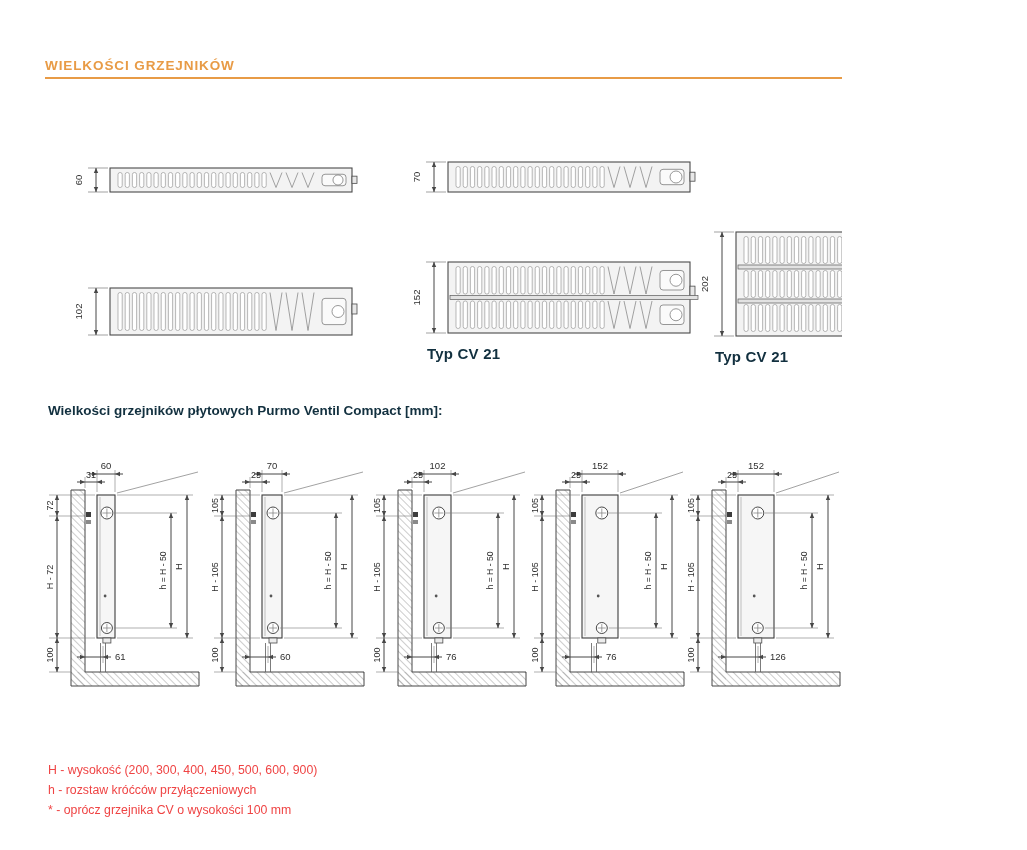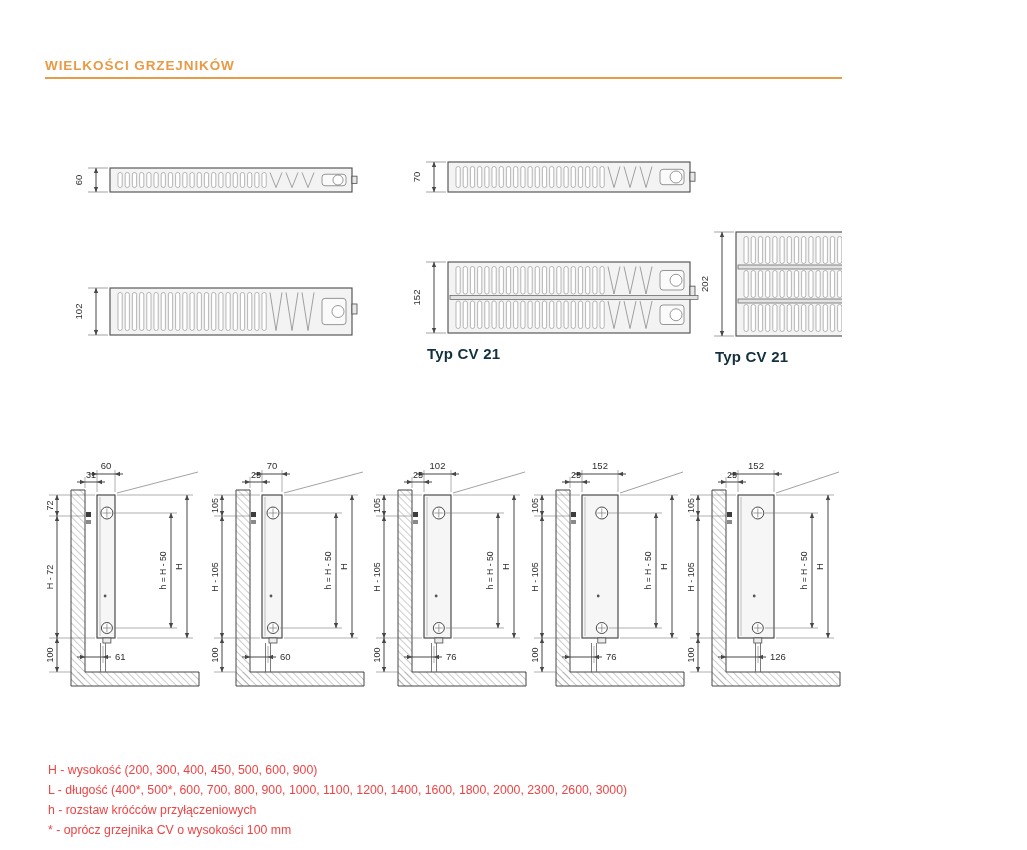--- a/index.html
+++ b/index.html
@@ -290,20 +290,21 @@
           <rect x="199.99999999999991" y="81.5" width="4.2" height="27" rx="2" fill="#fff" stroke="#8a8a8a" stroke-width="0.6"></rect>
           <polyline points="208,81.5 214,108.5 220,81.5" fill="none" stroke="#8a8a8a" stroke-width="0.8"></polyline>
           <polyline points="224,81.5 230,108.5 236,81.5" fill="none" stroke="#8a8a8a" stroke-width="0.8"></polyline>
           <polyline points="240,81.5 246,108.5 252,81.5" fill="none" stroke="#8a8a8a" stroke-width="0.8"></polyline>
           <rect x="260" y="85.4" width="24" height="19.2" rx="3" fill="#fafafa" stroke="#7d7d7d" stroke-width="0.8"></rect>
           <circle cx="276" cy="95" r="6" fill="#fff" stroke="#7d7d7d" stroke-width="0.8"></circle>
         </svg>
     <div class="tv-label">Typ CV 21</div>
   </div>
     </div>
+  <div id="sec-title">Wielkości grzejników płytowych Purmo Ventil Compact [mm]:</div>
   <div id="css">
       <div class="cs" style="left: 45px; top: 425px;">
     <svg width="160" height="247" viewBox="0 0 160 247">
           <defs>
             <pattern id="hatch0" width="5" height="5" patternUnits="userSpaceOnUse" patternTransform="rotate(-45)">
               <line x1="0" y1="0" x2="0" y2="5" stroke="#9a9a9a" stroke-width="1"></line>
             </pattern>
           </defs>
           <rect x="26" y="34" width="14" height="196" fill="url(#hatch0)"></rect>
           <rect x="26" y="216" width="128" height="14" fill="url(#hatch0)"></rect>
@@ -746,17 +747,16 @@
           <line x1="80" y1="200" x2="80" y2="208" stroke="#7a7a7a" stroke-width="0.6"></line>
           <line x1="30" y1="202" x2="88" y2="202" stroke="#474747" stroke-width="1"></line>
           <polygon points="38,202 33,199.8 33,204.2" fill="#474747"></polygon>
           <polygon points="80,202 85,199.8 85,204.2" fill="#474747"></polygon>
           <text x="92" y="205" fill="#2e2e2e" font-size="9.5" text-anchor="start" font-family="&quot;Liberation Sans&quot;,sans-serif">126</text>
         </svg>
   </div>
     </div>
   <div id="legend">
       <div class="legend-line">H - wysokość (200, 300, 400, 450, 500, 600, 900)</div>
-      <div class="legend-line">L - długość (400*, 500*, 600, 700, 800, 900, 1000, 1100, 1200, 1400, 1600, 1800, 2000, 2300, 2600, 3000)</div>
       <div class="legend-line">h - rozstaw króćców przyłączeniowych</div>
       <div class="legend-line">* - oprócz grzejnika CV o wysokości 100 mm</div>
     </div>
 </div>
 
 </body></html>

